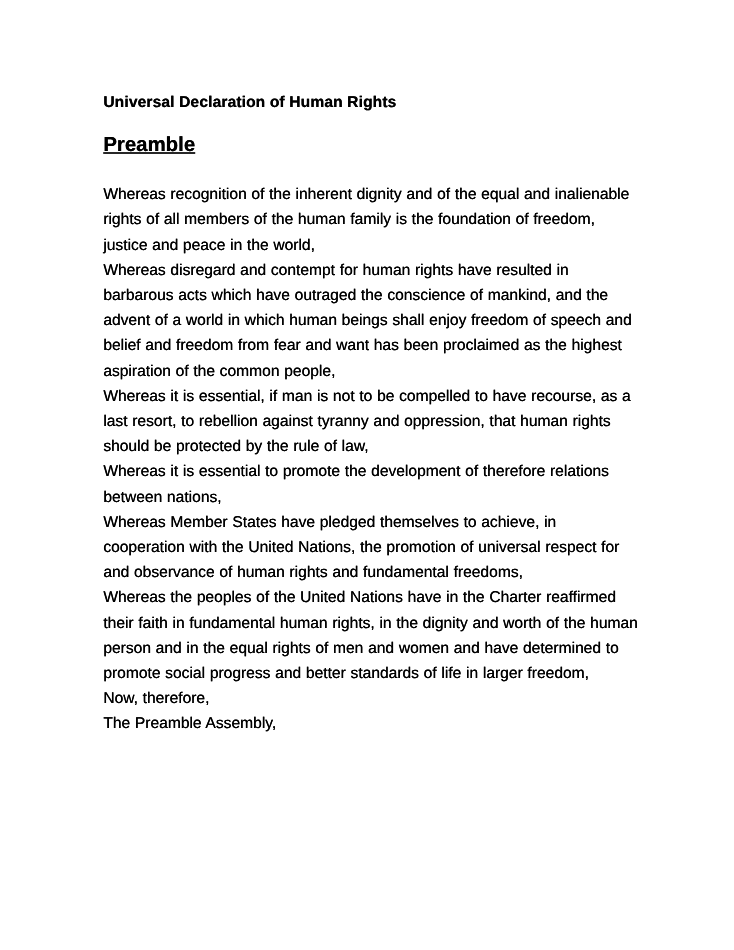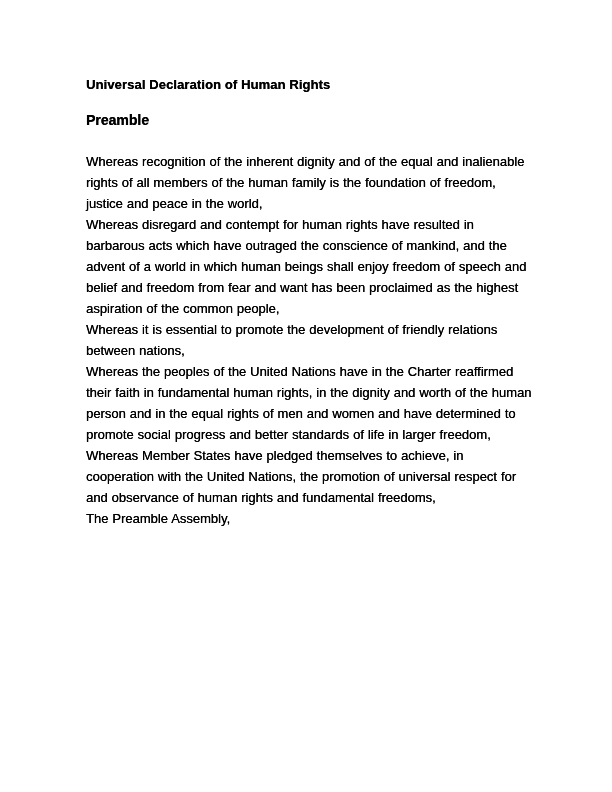--- a/index.html
+++ b/index.html
@@ -22,25 +22,26 @@
   }
   .doc-title {
     font-size: 13px;
     font-weight: bold;
     line-height: 15px;
     margin-bottom: 21px;
     letter-spacing: 0.1px;
     text-shadow: 0.2px 0 0 #000;
   }
   .section-heading {
-    font-size: 14px;
+    font-size: 17px;
     font-weight: bold;
     line-height: 15px;
     margin-bottom: 23px;
     text-shadow: 0.2px 0 0 #000;
+    text-decoration: underline;
   }
   .paragraphs { width: 447px; }
   .para {
     font-size: 13px;
     font-weight: normal;
     line-height: 21px;
     text-shadow: 0.15px 0 0 #000;
     word-spacing: 0.3px;
   }
 </style>
@@ -48,19 +49,21 @@
 <body>
 
 <div class="page">
   <div class="content">
     <h1 class="doc-title">Universal Declaration of Human Rights</h1>
     <h2 class="section-heading">Preamble</h2>
     <div class="paragraphs">
 
     <p class="para">Whereas recognition of the inherent dignity and of the equal and inalienable rights of all members of the human family is the foundation of freedom, justice and peace in the world,</p>
         <p class="para">Whereas disregard and contempt for human rights have resulted in barbarous acts which have outraged the conscience of mankind, and the advent of a world in which human beings shall enjoy freedom of speech and belief and freedom from fear and want has been proclaimed as the highest aspiration of the common people,</p>
-        <p class="para">Whereas it is essential to promote the development of friendly relations between nations,</p>
+        <p class="para">Whereas it is essential, if man is not to be compelled to have recourse, as a last resort, to rebellion against tyranny and oppression, that human rights should be protected by the rule of law,</p>
+        <p class="para">Whereas it is essential to promote the development of therefore relations between nations,</p>
+        <p class="para">Whereas Member States have pledged themselves to achieve, in cooperation with the United Nations, the promotion of universal respect for and observance of human rights and fundamental freedoms,</p>
         <p class="para">Whereas the peoples of the United Nations have in the Charter reaffirmed their faith in fundamental human rights, in the dignity and worth of the human person and in the equal rights of men and women and have determined to promote social progress and better standards of life in larger freedom,</p>
-        <p class="para">Whereas Member States have pledged themselves to achieve, in cooperation with the United Nations, the promotion of universal respect for and observance of human rights and fundamental freedoms,</p>
+        <p class="para">Now, therefore,</p>
         <p class="para">The Preamble Assembly,</p>
       </div>
   </div>
 </div>
 
 </body></html>

